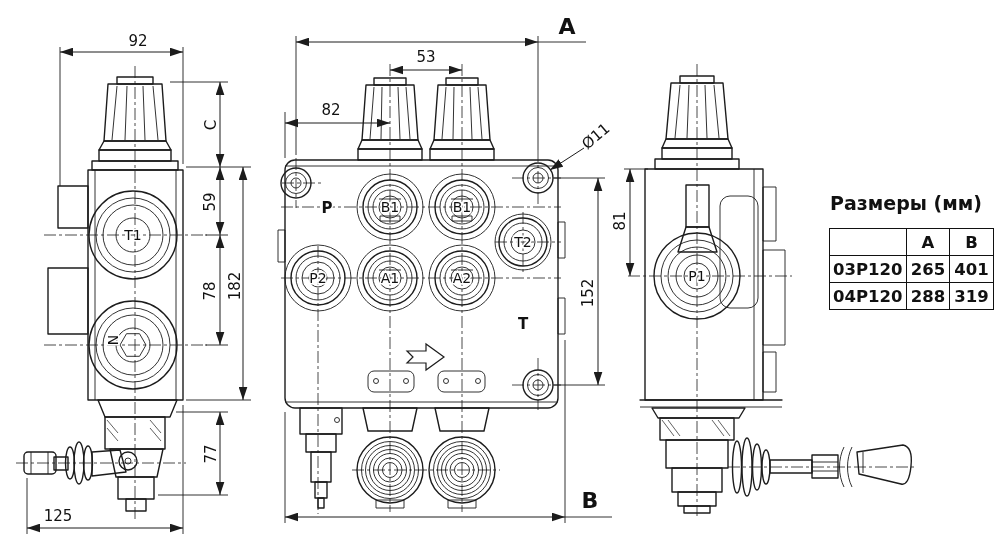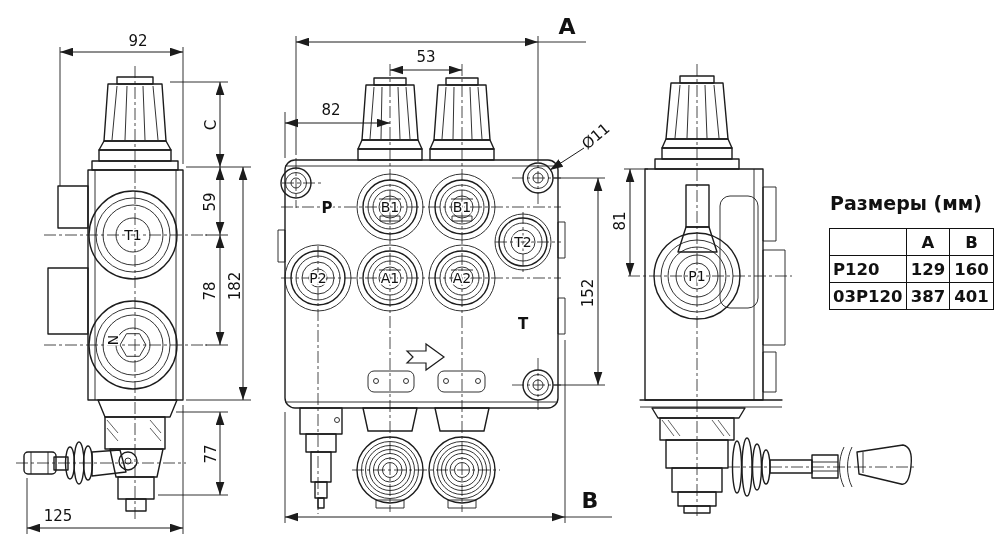--- a/index.html
+++ b/index.html
@@ -407,24 +407,24 @@
 
 <div id="size-title">Размеры (мм)</div>
 <table id="size-table">
   <tbody>
     <tr>
       <th class="c-model"></th>
       <th class="c-a">A</th>
       <th class="c-b">B</th>
     </tr>
     <tr>
-      <td class="c-model">P120</td>
-      <td class="c-a">129</td>
-      <td class="c-b">160</td>
+      <td class="c-model">03P120</td>
+      <td class="c-a">265</td>
+      <td class="c-b">401</td>
     </tr>
     <tr>
-      <td class="c-model">03P120</td>
-      <td class="c-a">387</td>
-      <td class="c-b">401</td>
+      <td class="c-model">04P120</td>
+      <td class="c-a">288</td>
+      <td class="c-b">319</td>
     </tr>
   </tbody>
 </table>
 </div>
 
 </body></html>

